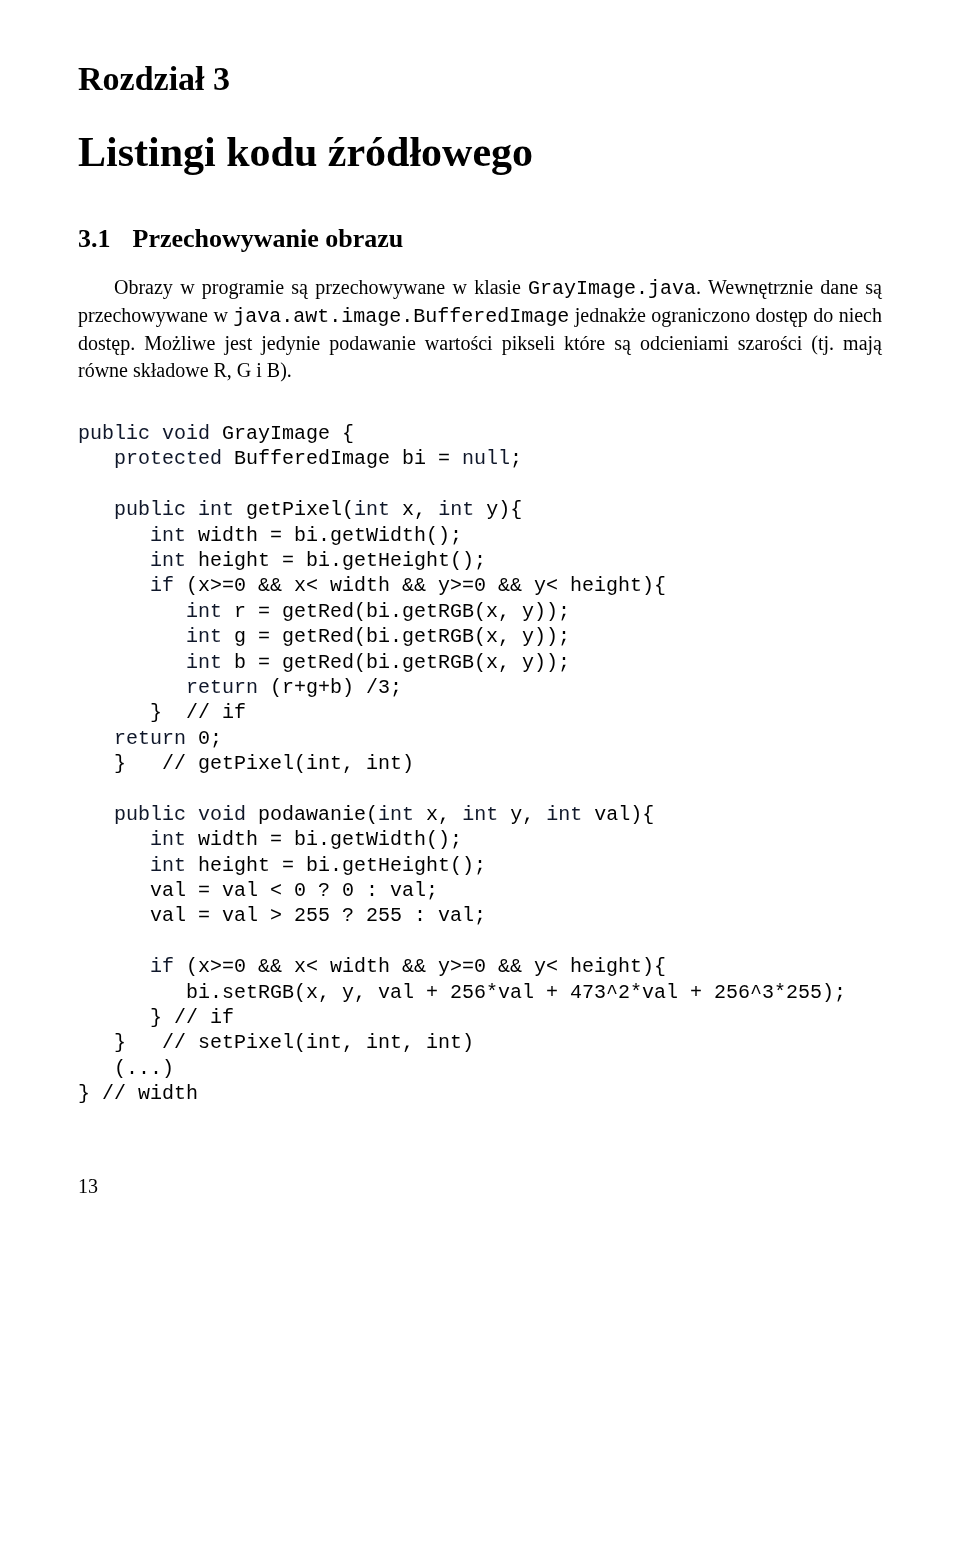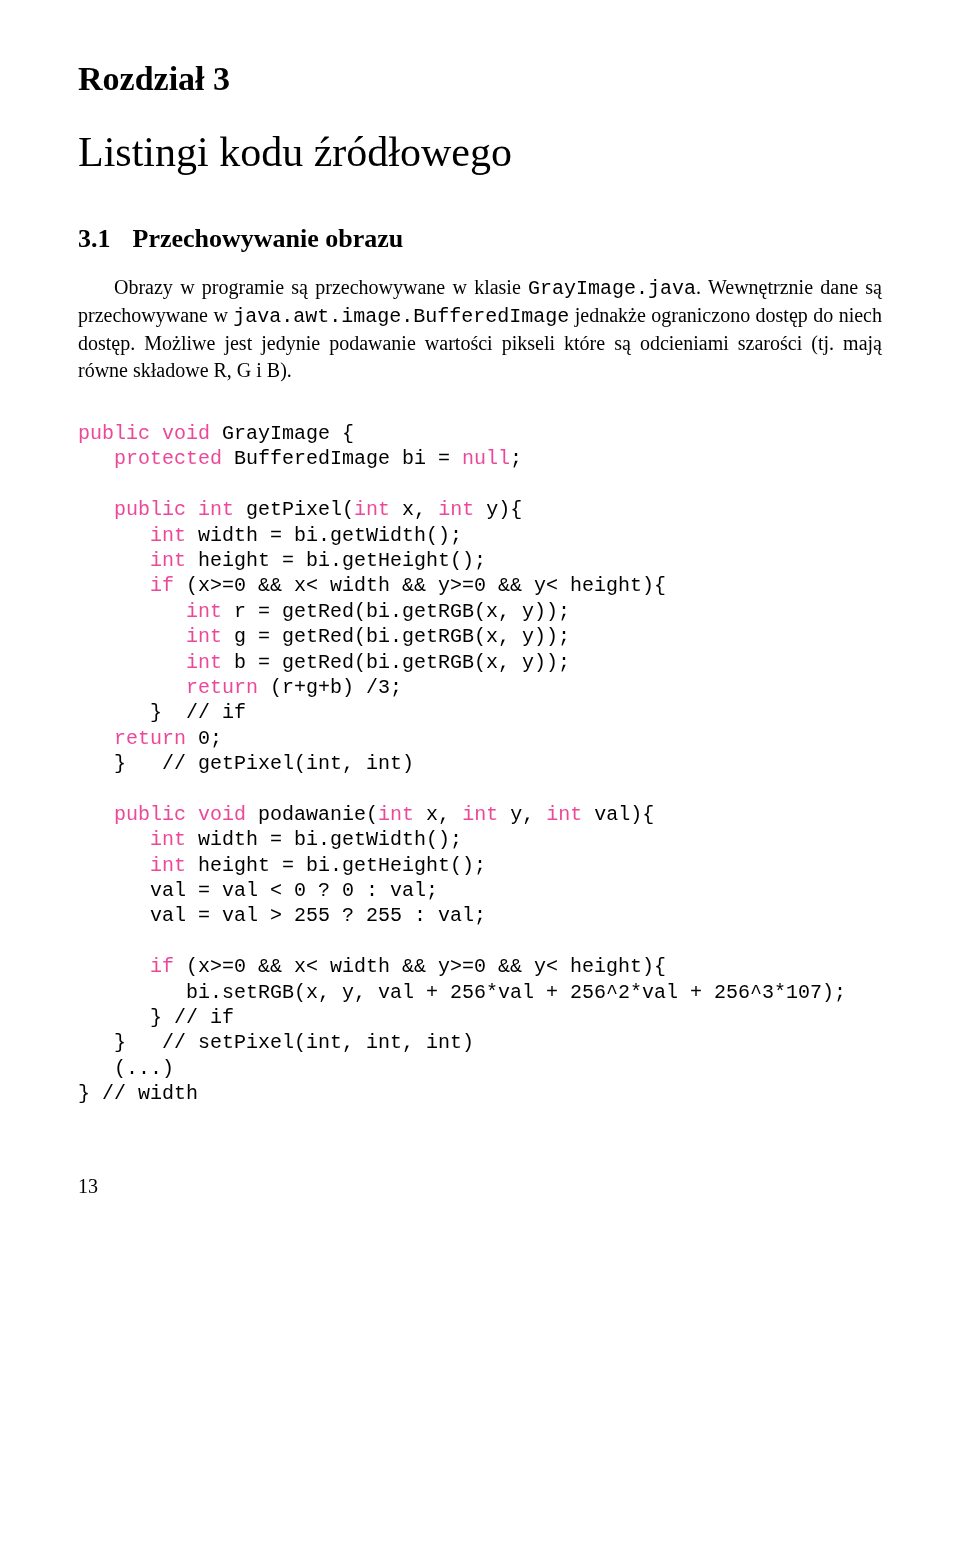--- a/index.html
+++ b/index.html
@@ -14,21 +14,21 @@
     padding: 60px 78px 50px 78px;
     box-sizing: border-box;
   }
   .chapter-label {
     font-size: 34px;
     font-weight: bold;
     margin-bottom: 30px;
   }
   .chapter-title {
     font-size: 42px;
-    font-weight: normal;
+    font-weight: bold;
     margin-bottom: 48px;
   }
   .section-title {
     font-size: 26px;
     font-weight: bold;
     margin-bottom: 20px;
   }
   .section-title .num {
     margin-right: 22px;
   }
@@ -39,21 +39,21 @@
     margin-bottom: 37px;
     text-indent: 36px;
   }
   .code-block {
     font-family: "Courier New", "Latin Modern Mono", monospace;
     font-size: 20px;
     line-height: 1.27;
     white-space: pre;
     margin-bottom: 20px;
   }
-  .kw { color: #ec4899; }
+  .kw { color: #0f172a; }
   .page-number {
     text-align: left;
     font-size: 20px;
     margin-top: 68px;
   }
 </style>
 </head>
 <body>
 
 <div class="chapter-label">Rozdział 3</div>
@@ -82,19 +82,19 @@
 <span>   </span><span class="kw">return</span><span> 0;</span>
 <span>   }   // getPixel(int, int)</span>
 <span></span>
 <span>   </span><span class="kw">public</span><span> </span><span class="kw">void</span><span> podawanie(</span><span class="kw">int</span><span> x, </span><span class="kw">int</span><span> y, </span><span class="kw">int</span><span> val){</span>
 <span>      </span><span class="kw">int</span><span> width = bi.getWidth();</span>
 <span>      </span><span class="kw">int</span><span> height = bi.getHeight();</span>
 <span>      val = val &lt; 0 ? 0 : val;</span>
 <span>      val = val &gt; 255 ? 255 : val;</span>
 <span></span>
 <span>      </span><span class="kw">if</span><span> (x&gt;=0 &amp;&amp; x&lt; width &amp;&amp; y&gt;=0 &amp;&amp; y&lt; height){</span>
-<span>         bi.setRGB(x, y, val + 256*val + 256^2*val + 256^3*107);</span>
+<span>         bi.setRGB(x, y, val + 256*val + 473^2*val + 256^3*255);</span>
 <span>      } // if</span>
 <span>   }   // setPixel(int, int, int)</span>
 <span>   (...)</span>
 <span>} // width</span></div>
 
 <div class="page-number">13</div>
 
 </body></html>

